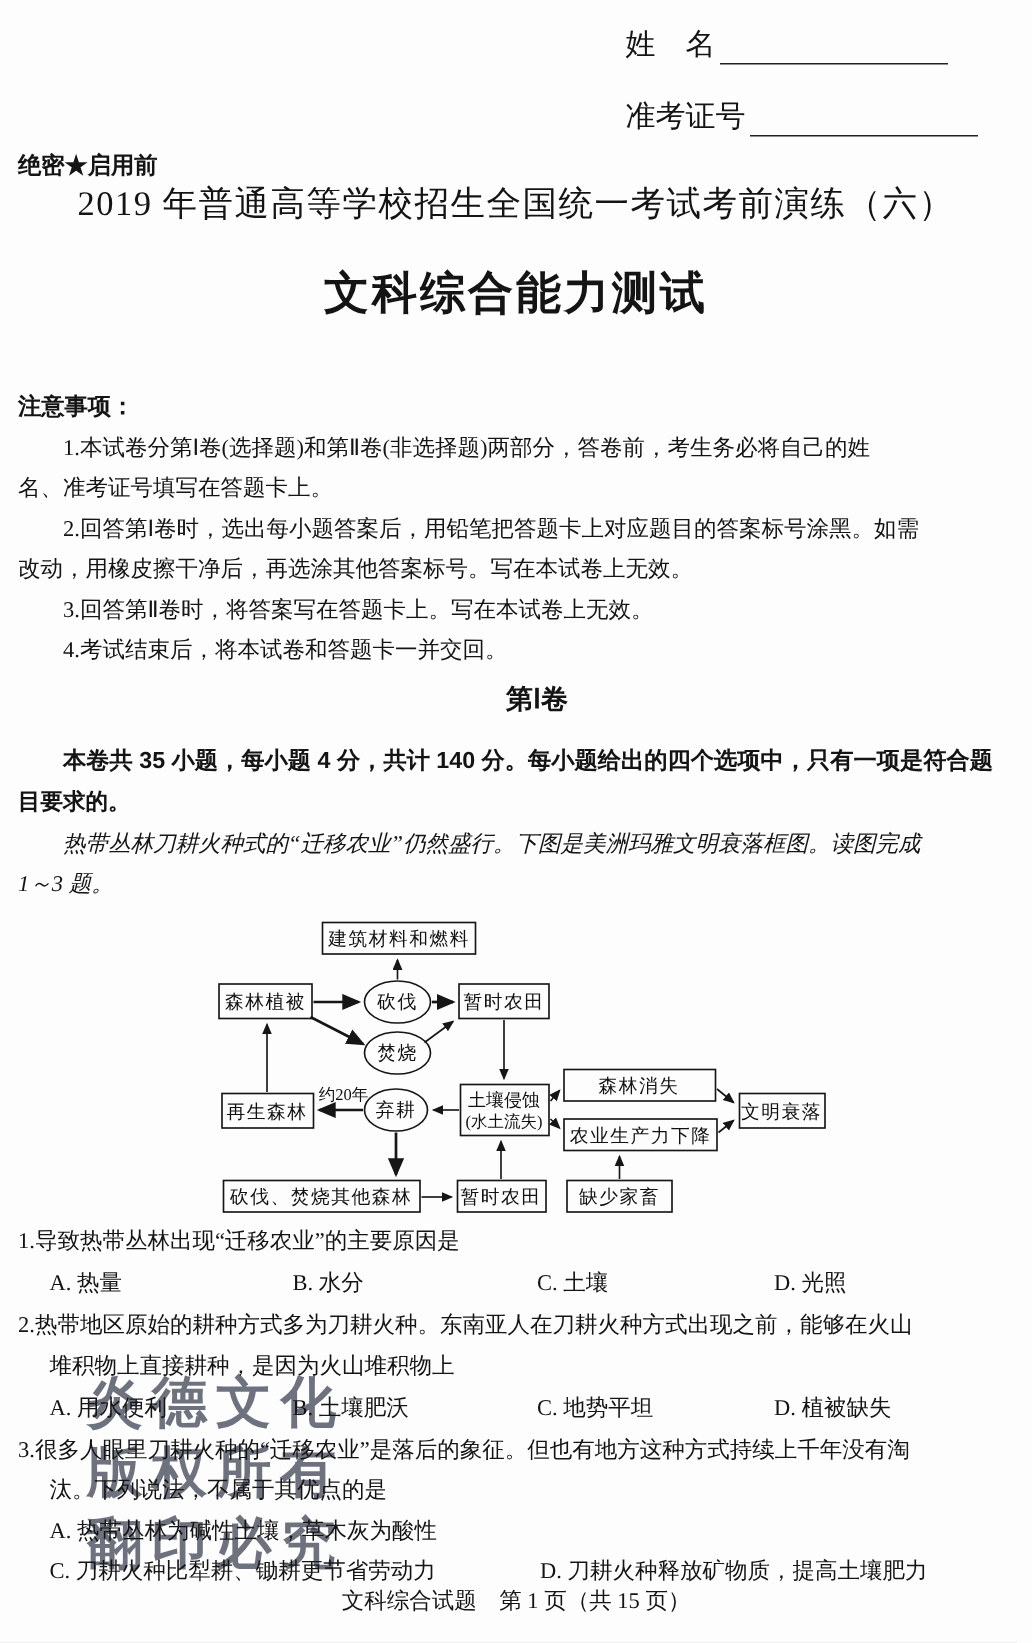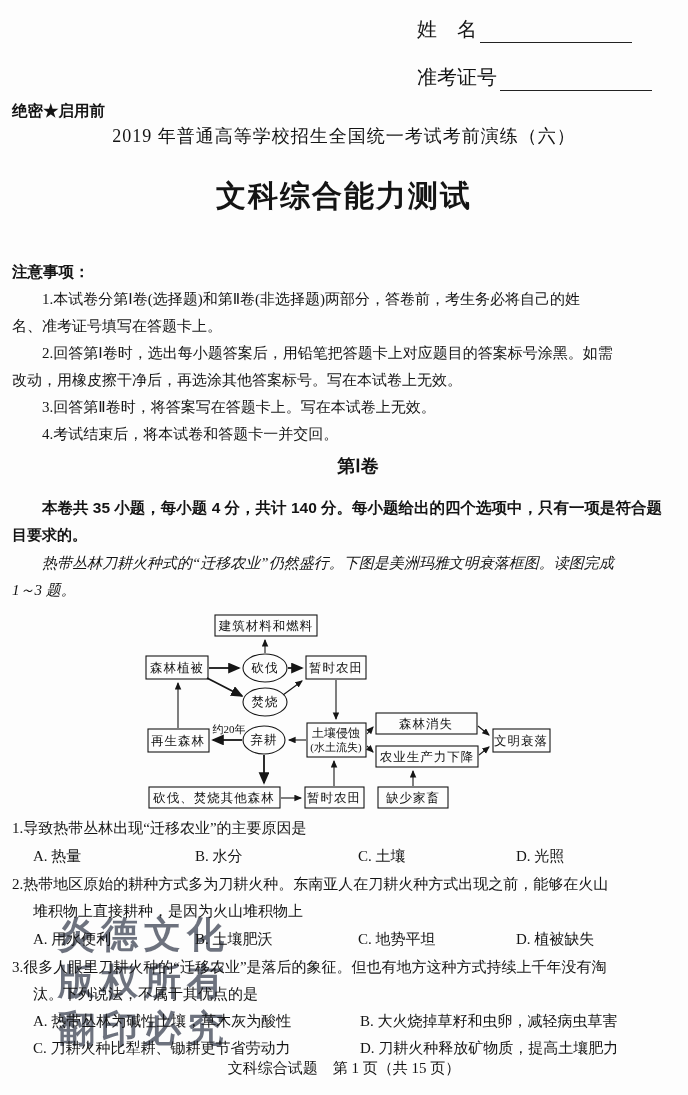--- a/index.html
+++ b/index.html
@@ -5,21 +5,21 @@
   html,body{margin:0;padding:0;background:#e8e8e8;}
   .page{position:relative;width:688px;height:1095px;background:#fdfdfd;margin:0 auto;
         font-family:"Liberation Serif",serif;color:#141414;overflow:hidden;}
   .tl{position:absolute;white-space:nowrap;font-size:15px;line-height:20px;z-index:2;}
   .sans{font-family:"Liberation Sans",sans-serif;font-weight:bold;}
   .kai{font-style:italic;text-align:center;}
   .center{left:0;width:688px;text-align:center;}
   .fieldrow{position:absolute;font-size:20px;z-index:2;white-space:nowrap;}
   .fieldrow .blank{display:inline-block;width:152px;height:24px;border-bottom:1.6px solid #222;
         vertical-align:bottom;margin-left:3px;}
-  .session{font-size:18px;letter-spacing:1px;top:126px;}
+  .session{font-size:23px;letter-spacing:1px;top:126px;}
   .bigtitle{font-size:30px;letter-spacing:2px;top:186px;}
   .parthead{font-size:18px;font-weight:bold;top:456px;margin-left:14px;}
   .footer{top:1058px;font-size:15px;}
   .wm{position:absolute;left:58px;font-family:"Liberation Sans",sans-serif;font-weight:bold;
       font-size:37px;letter-spacing:6px;color:#0f172a;opacity:.6;z-index:1;white-space:nowrap;}
   svg.diagram{position:absolute;left:138px;top:604px;width:430px;height:210px;z-index:2;}
   svg .bx{fill:none;stroke:#161616;stroke-width:1.1;}
   svg text{fill:#111;font-family:"Liberation Serif",serif;font-size:12.5px;letter-spacing:1px;
       text-anchor:middle;}
   svg text.small{font-size:11px;letter-spacing:0;}
@@ -157,18 +157,17 @@
   <div class="tl" style="left:12px;top:874px">2.热带地区原始的耕种方式多为刀耕火种。东南亚人在刀耕火种方式出现之前，能够在火山</div>
   <div class="tl" style="left:33px;top:901px">堆积物上直接耕种，是因为火山堆积物上</div>
   <div class="tl" style="left:33px;top:929px">A. 用水便利</div>
   <div class="tl" style="left:195px;top:929px">B. 土壤肥沃</div>
   <div class="tl" style="left:358px;top:929px">C. 地势平坦</div>
   <div class="tl" style="left:516px;top:929px">D. 植被缺失</div>
 
   <div class="tl" style="left:12px;top:957px">3.很多人眼里刀耕火种的“迁移农业”是落后的象征。但也有地方这种方式持续上千年没有淘</div>
   <div class="tl" style="left:33px;top:984px">汰。下列说法，不属于其优点的是</div>
   <div class="tl" style="left:33px;top:1011px">A. 热带丛林为碱性土壤，草木灰为酸性</div>
-  <div class="tl" style="left:360px;top:1011px">B. 大火烧掉草籽和虫卵，减轻病虫草害</div>
   <div class="tl" style="left:33px;top:1038px">C. 刀耕火种比犁耕、锄耕更节省劳动力</div>
   <div class="tl" style="left:360px;top:1038px">D. 刀耕火种释放矿物质，提高土壤肥力</div>
 
   <div class="tl center footer">文科综合试题　第 1 页（共 15 页）</div>
 </div>
 
 </body></html>

